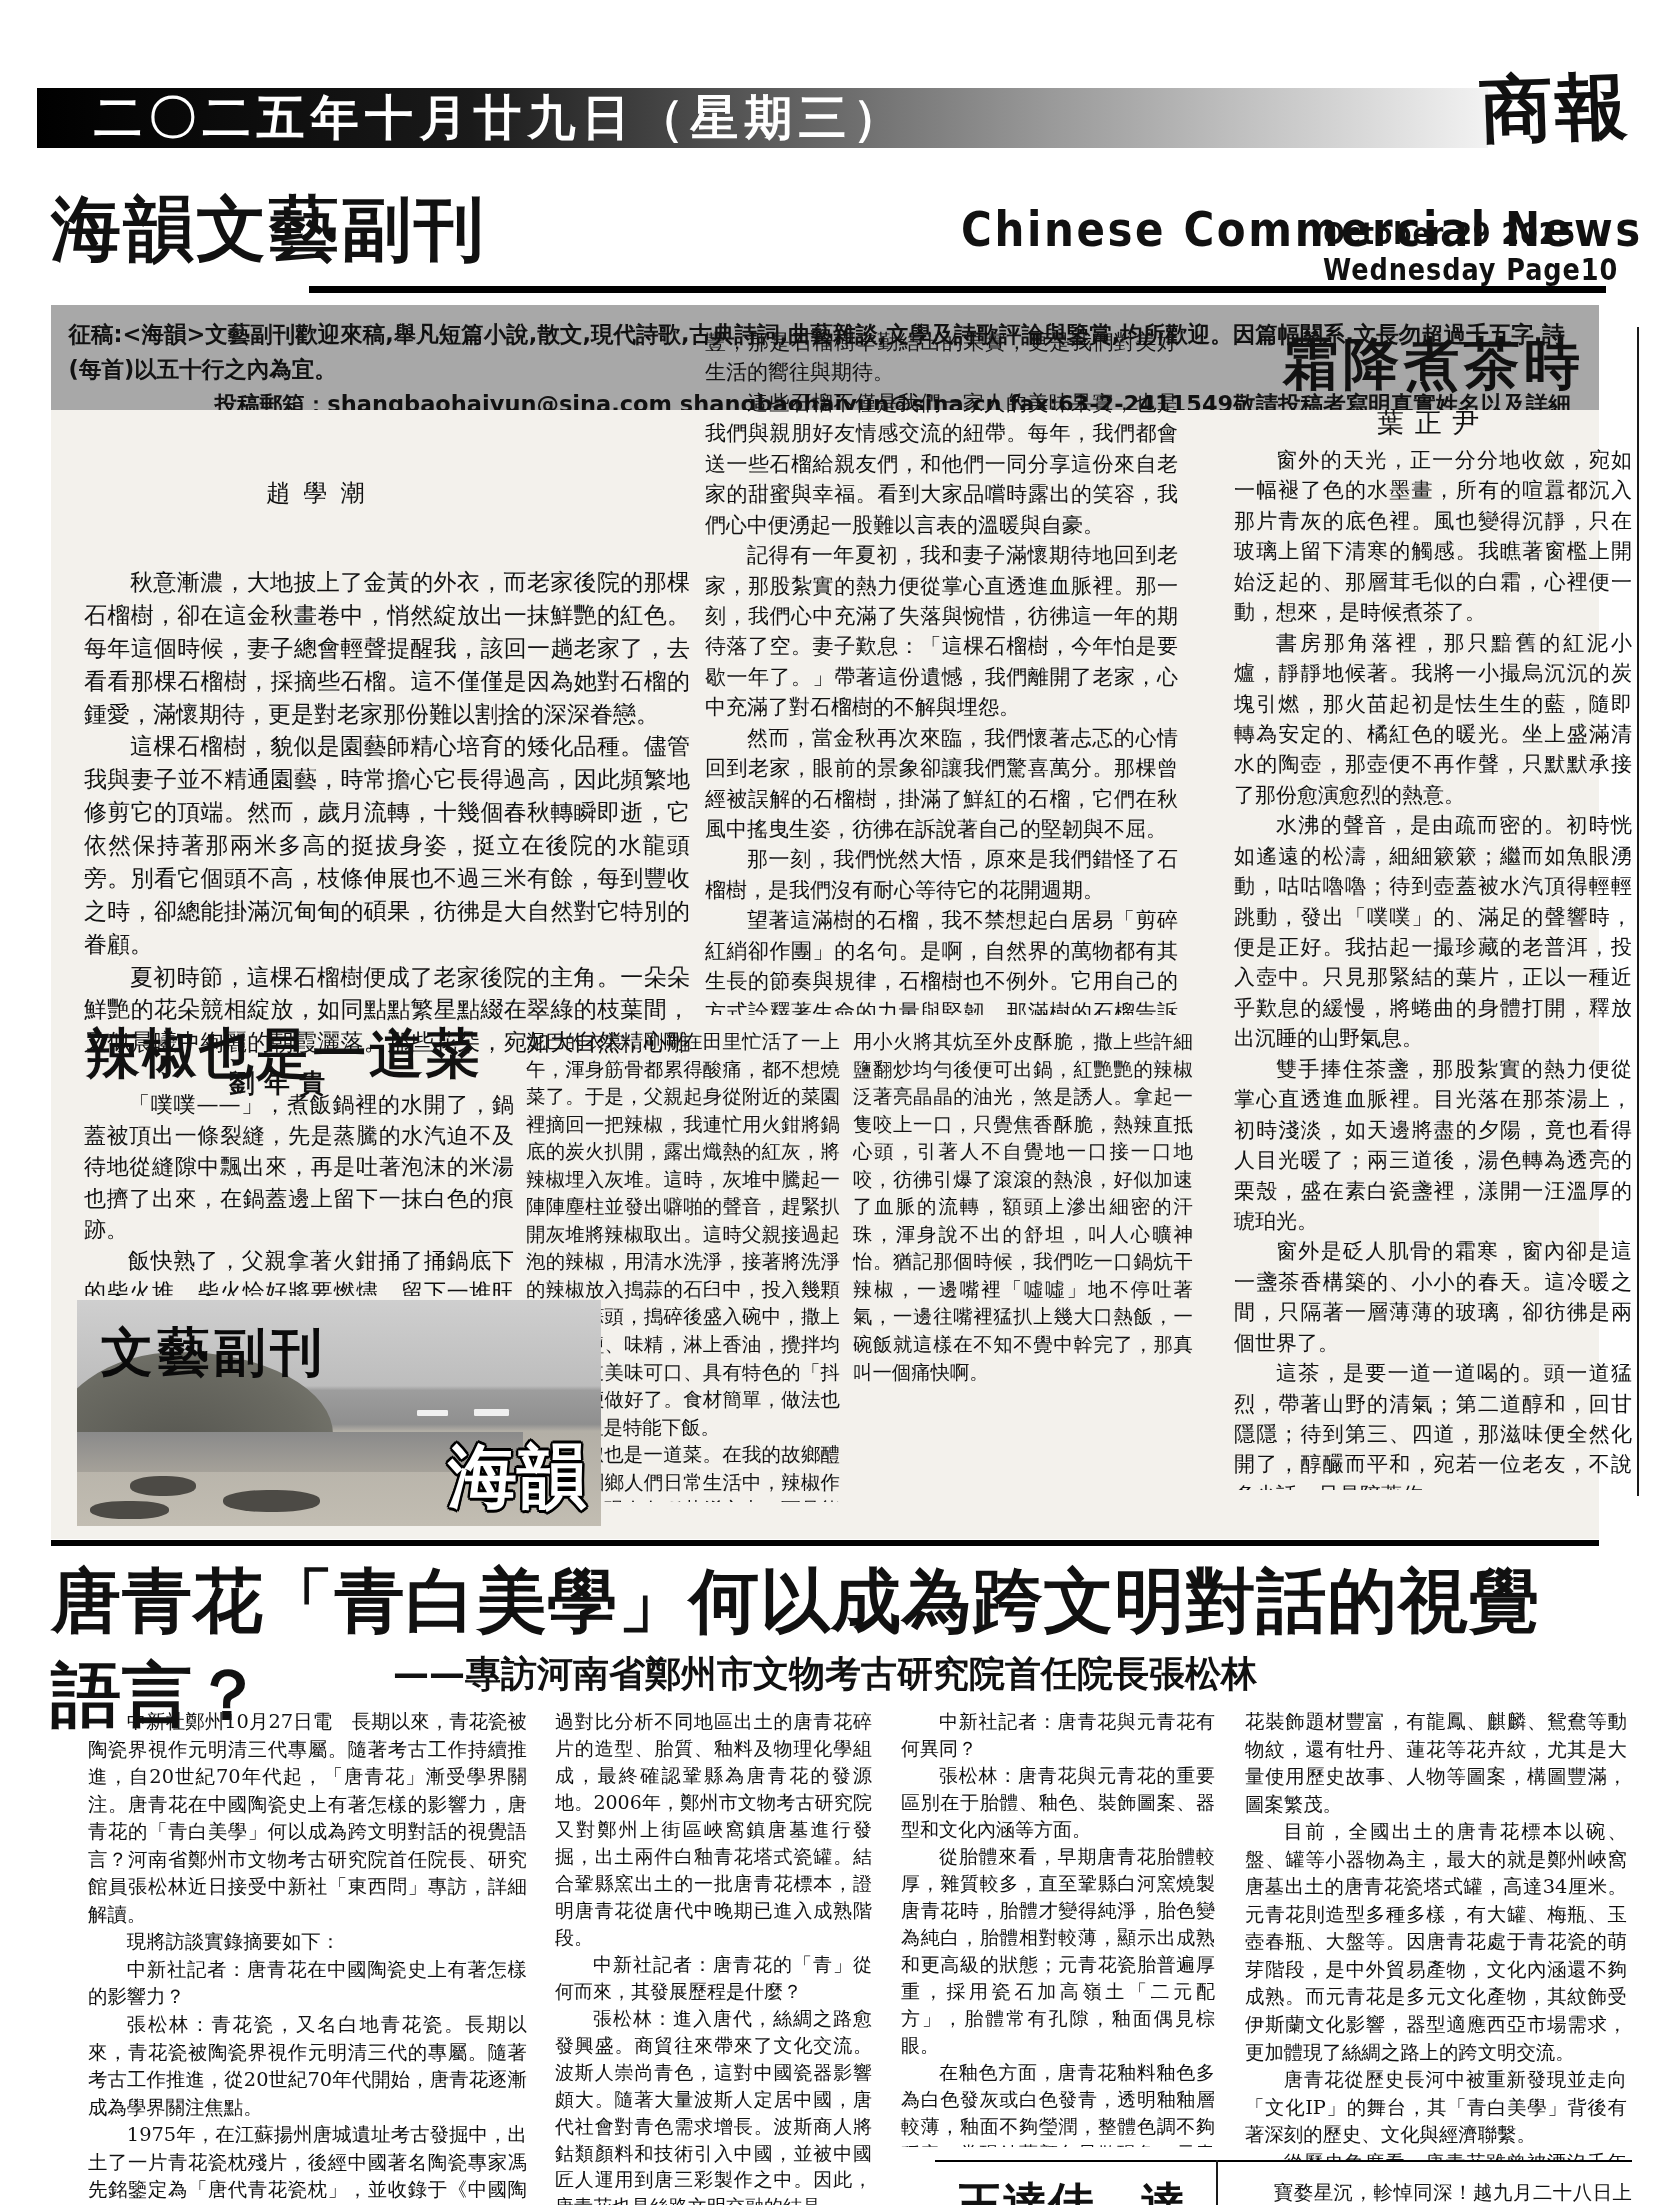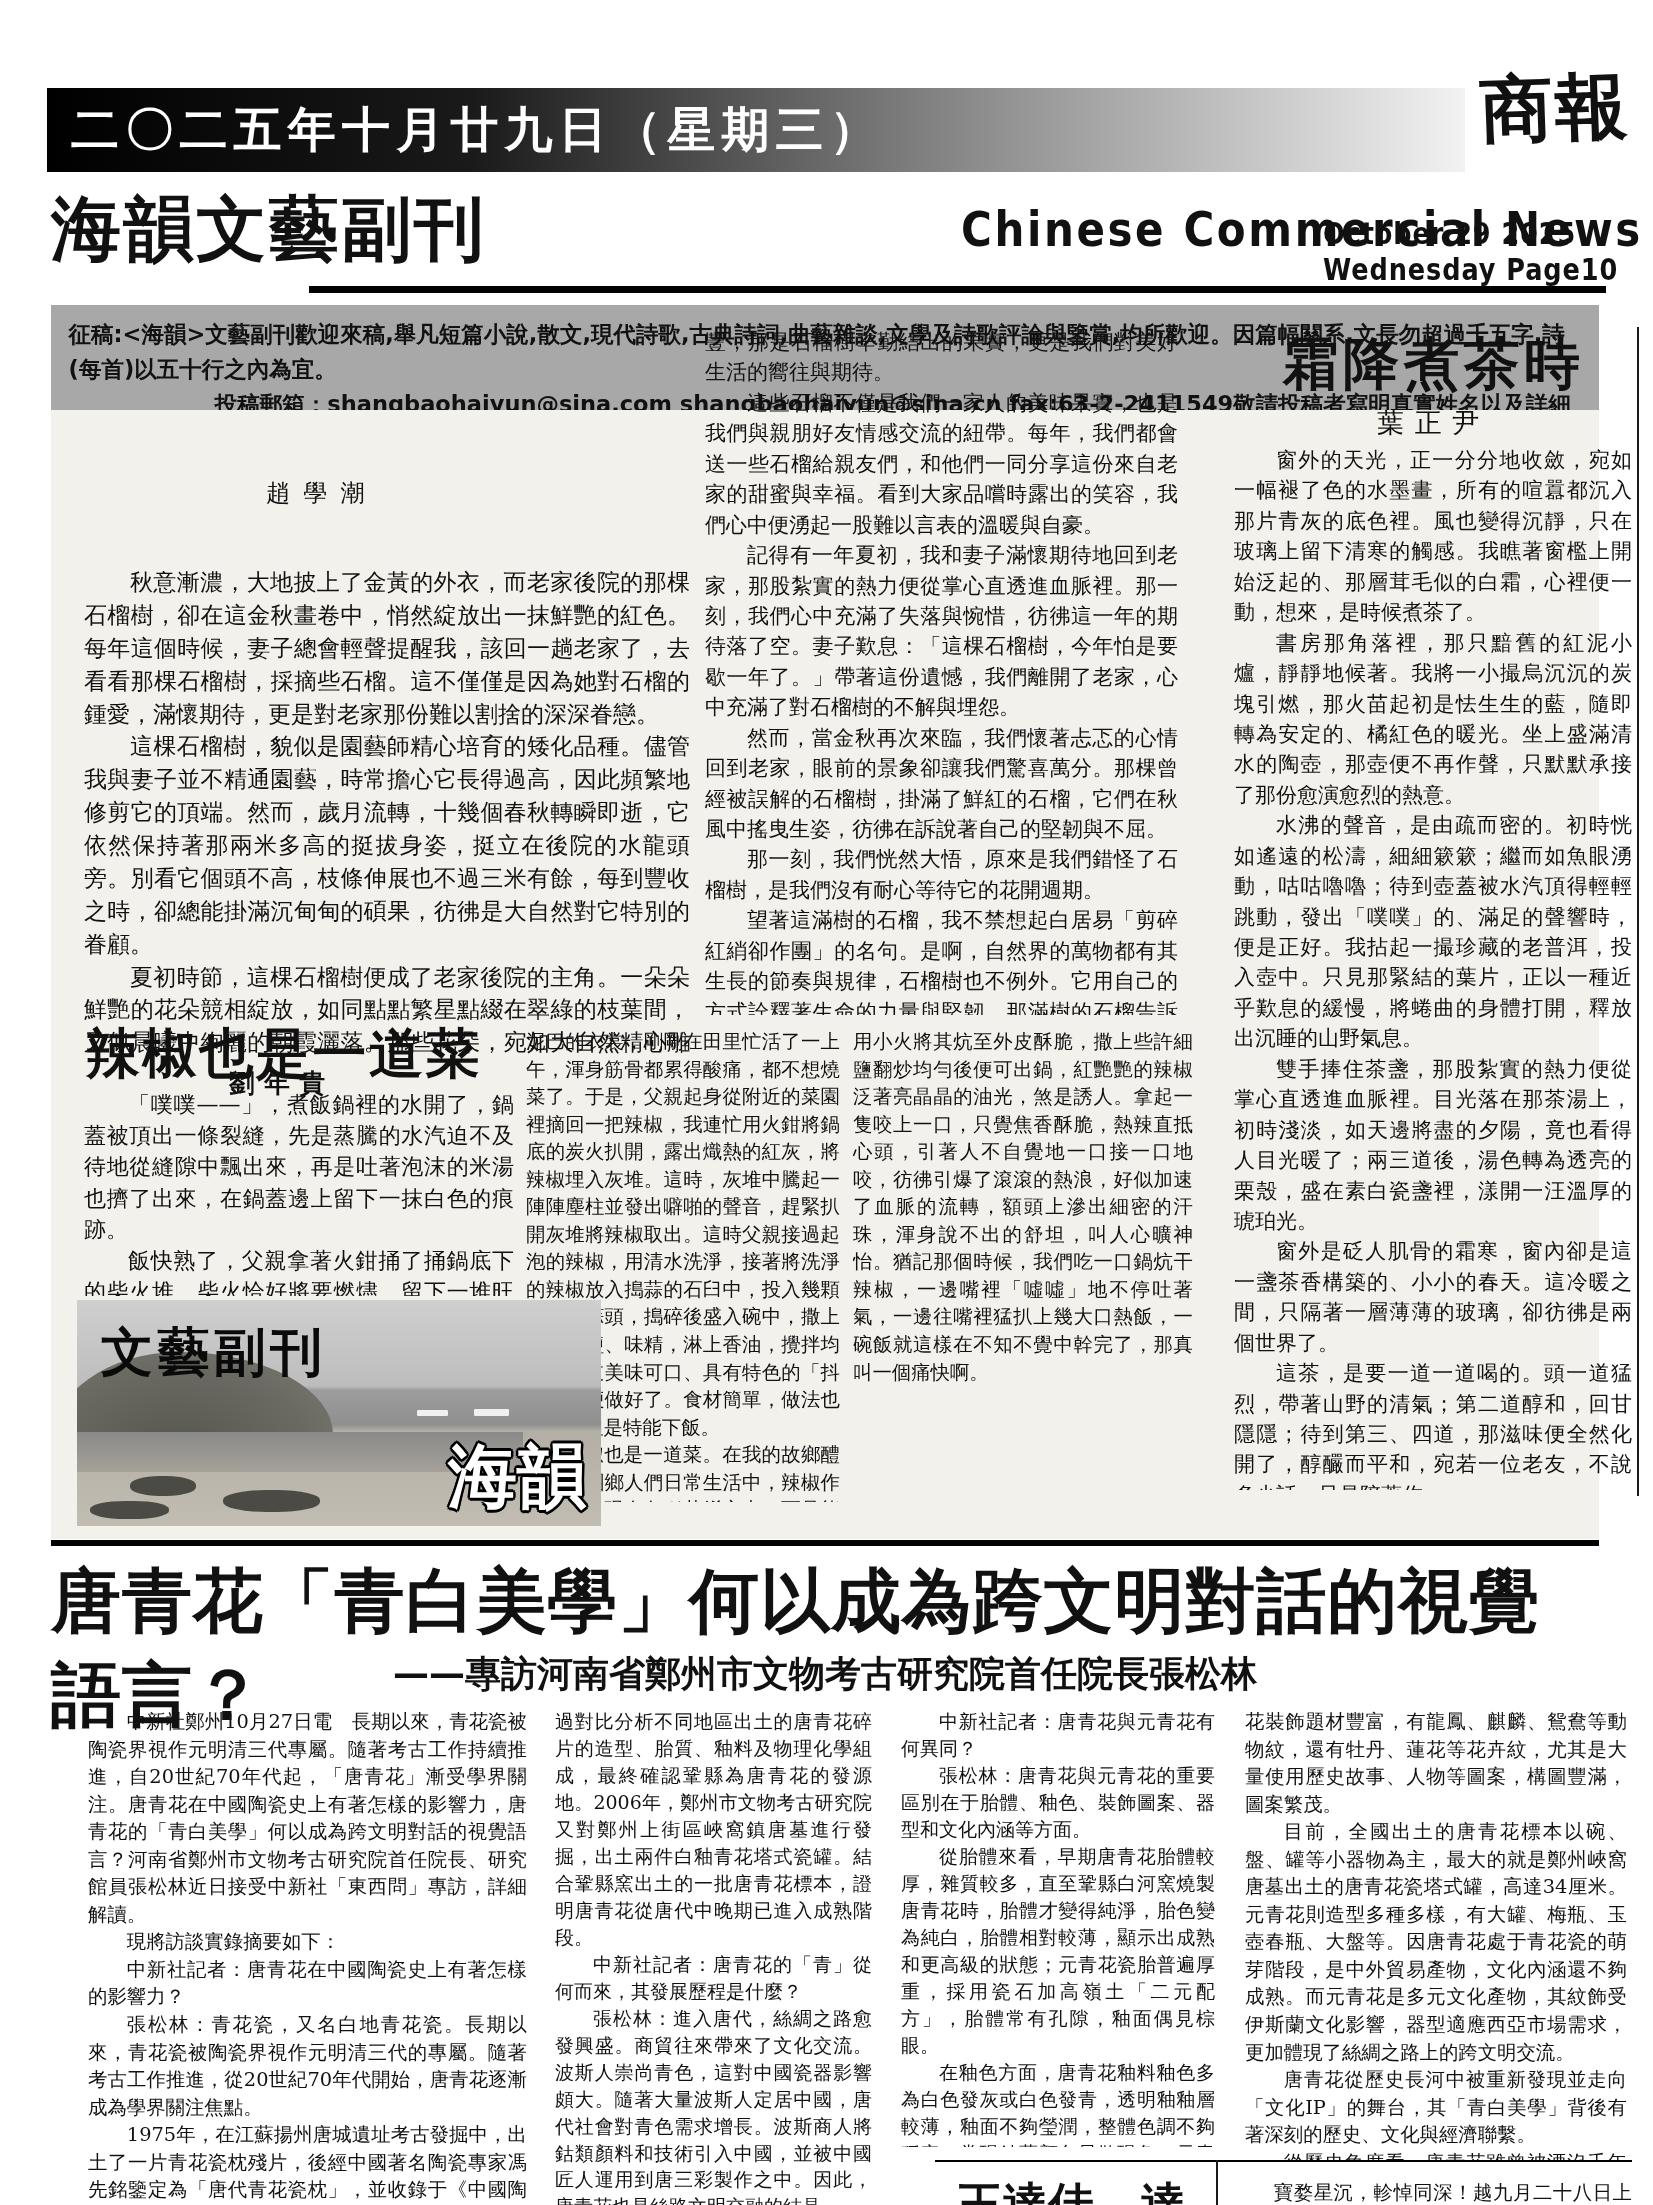--- a/index.html
+++ b/index.html
@@ -7,23 +7,23 @@
         font-family:"DejaVu Serif",serif;color:#111;}
   .abs{position:absolute;}
   .hei{font-family:"DejaVu Sans","Liberation Sans",sans-serif;font-weight:bold;}
   .body-col{text-align:justify;overflow:hidden;}
   .body-col p{margin:0;text-indent:2em;}
   .body-col p.noindent{text-indent:0;}
   .sect-bg{background:#f3f1ec;}
   .rule{background:#000;}
   .vline{background:#1a1a1a;}
   
-  #datebar{left:47px;top:88px;width:1418px;height:84px;
+  #datebar{left:37px;top:88px;width:1418px;height:60px;
            background:linear-gradient(to right,#000 0%,#1a1a1a 30%,#9a9a9a 70%,#f2f2f2 100%);
-           display:flex;align-items:center;}
+           display:flex;align-items:center;padding-left:33px;}
   #datebar span{color:#fff;font-size:48px;letter-spacing:6.2px;padding-left:24px;}
   #brand{right:24px;top:60px;font-size:73px;letter-spacing:1.8px;transform:rotate(-2deg);}
   #section-title{left:51px;top:183px;font-size:70px;letter-spacing:2.6px;}
   #ccn{left:961px;top:201px;font-size:42px;letter-spacing:2.6px;transform:scaleY(1.15);transform-origin:top;}
   #date-en{left:1323px;top:215px;font-size:25.6px;letter-spacing:0.9px;transform:scaleY(1.2);transform-origin:top;}
   #mast-rule{left:309px;top:286px;width:1297px;height:7px;}
   #notice{left:51px;top:305px;width:1548px;height:105px;background:#a8a8a8;
           font-size:22.5px;line-height:1.55;padding:12.3px 17.6px;box-sizing:border-box;}
   #notice .l2{text-indent:6.5em;}
   

